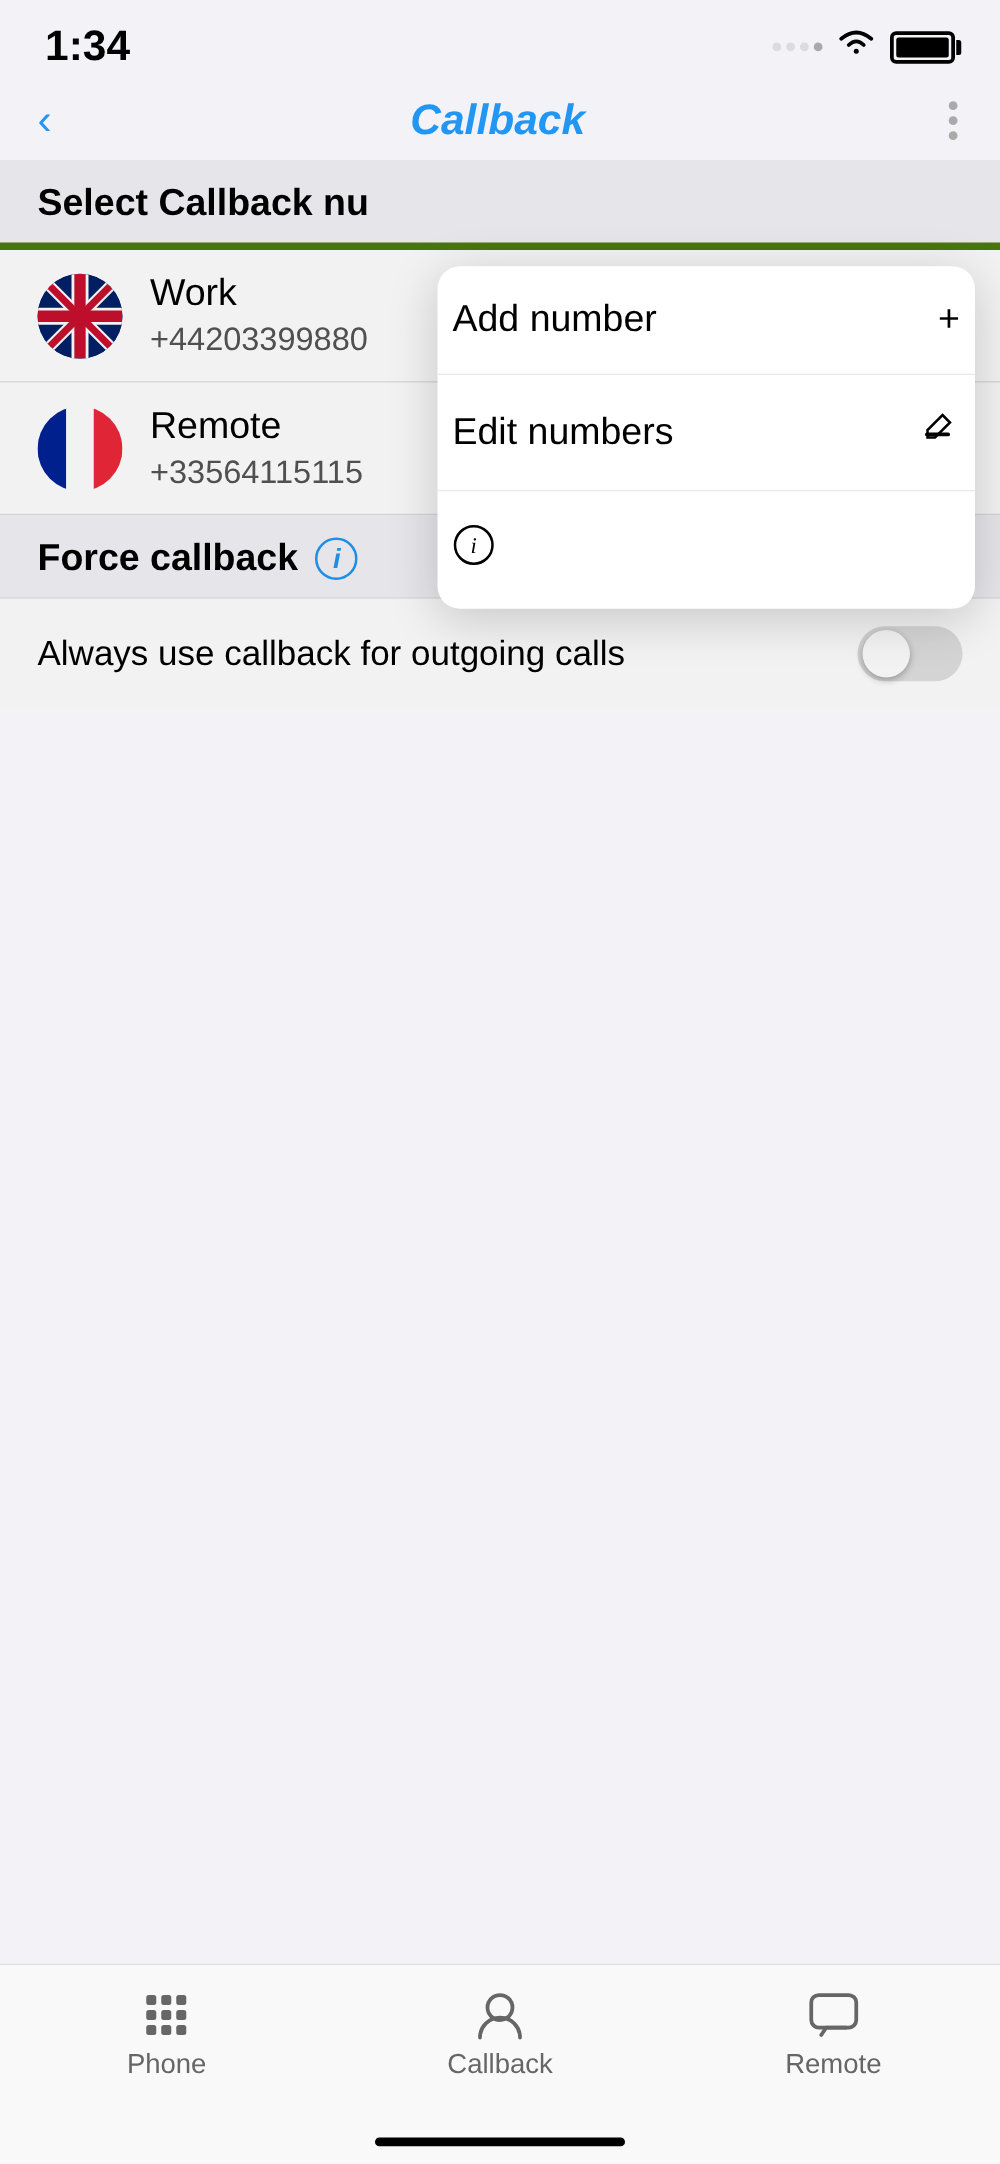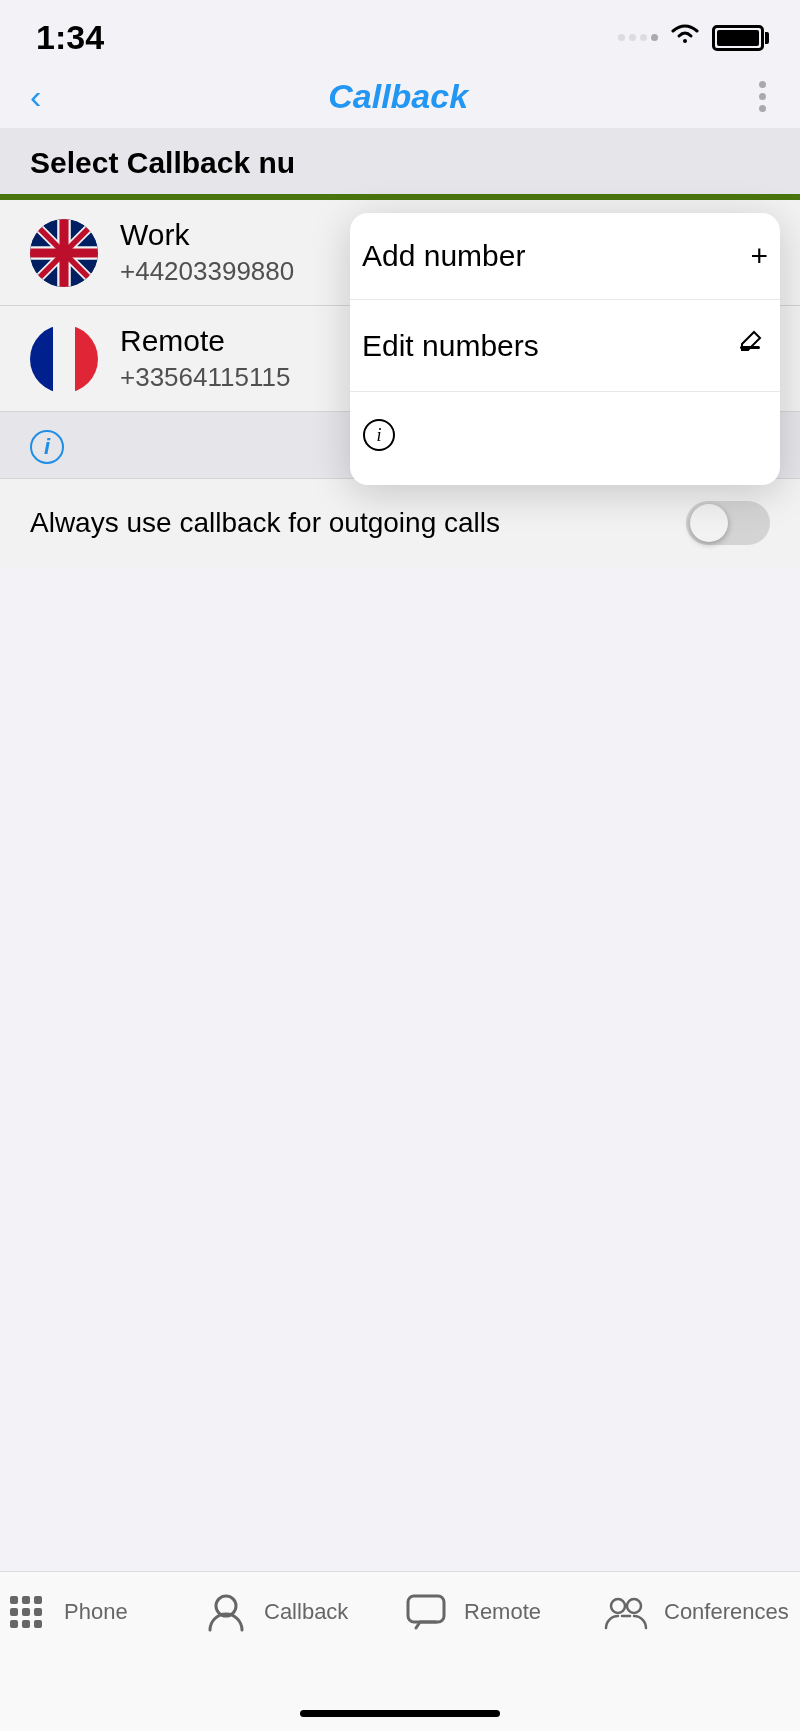--- a/index.html
+++ b/index.html
@@ -311,23 +311,23 @@
       height: 160px;
       background: #f9f9f9;
       border-top: 1px solid #ddd;
       display: flex;
       align-items: flex-start;
       padding-top: 14px;
     }
     .tab-item {
       flex: 1;
       display: flex;
-      flex-direction: row;
-      align-items: center;
-      gap: 12px;
+      flex-direction: column;
+      align-items: center;
+      gap: 0;
       cursor: pointer;
     }
     .tab-icon {
       width: 52px;
       height: 52px;
       display: flex;
       align-items: center;
       justify-content: center;
     }
     .tab-label {
@@ -440,20 +440,21 @@
       </div>
       <div class="number-info">
         <div class="number-name">Remote</div>
         <div class="number-value">+33564115115</div>
       </div>
       <div class="radio-btn"></div>
     </div>
   </div>
 
   <div class="force-callback-header">
+    <span class="force-callback-title">Force callback</span>
     <div class="info-circle">
       <span>i</span>
     </div>
   </div>
 
   <div class="toggle-row">
     <span class="toggle-label">Always use callback for outgoing calls</span>
     <div class="toggle-switch off">
       <div class="toggle-thumb"></div>
     </div>
@@ -518,29 +519,17 @@
   <div class="tab-item">
     <div class="tab-icon">
       <svg viewBox="0 0 48 48" fill="none">
         <rect x="6" y="8" width="36" height="26" rx="6" stroke="#666" stroke-width="3"></rect>
         <path d="M14 40l4-6h16" stroke="#666" stroke-width="3" stroke-linecap="round" stroke-linejoin="round"></path>
       </svg>
     </div>
     <span class="tab-label">Remote</span>
   </div>
 
-  <div class="tab-item">
-    <div class="tab-icon">
-      <svg viewBox="0 0 48 48" fill="none">
-        <circle cx="16" cy="18" r="7" stroke="#666" stroke-width="2.5"></circle>
-        <circle cx="32" cy="18" r="7" stroke="#666" stroke-width="2.5"></circle>
-        <path d="M4 40c0-6.627 5.373-12 12-12" stroke="#666" stroke-width="2.5" stroke-linecap="round"></path>
-        <path d="M32 28c6.627 0 12 5.373 12 12" stroke="#666" stroke-width="2.5" stroke-linecap="round"></path>
-        <path d="M20 28h8" stroke="#666" stroke-width="2.5" stroke-linecap="round"></path>
-      </svg>
-    </div>
-    <span class="tab-label">Conferences</span>
-  </div>
 
 
 </div>
 
 <div class="home-indicator"></div>
 
 </body></html>

